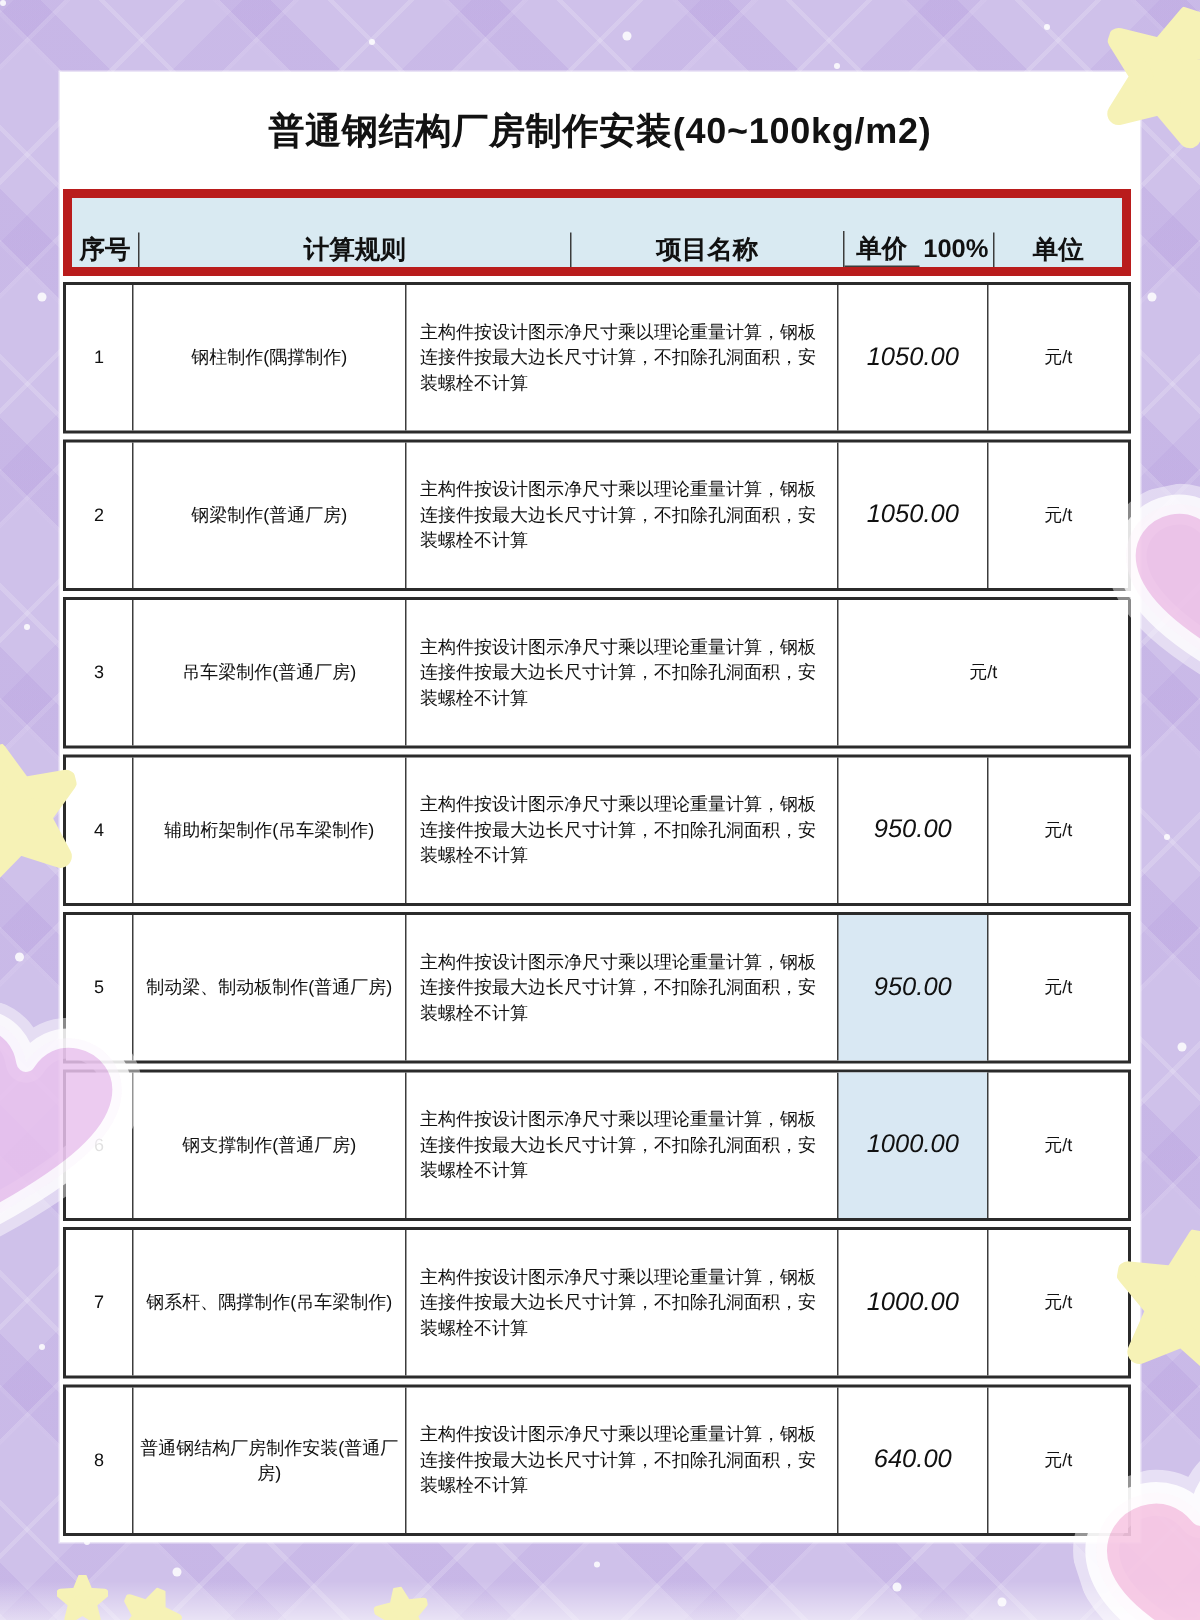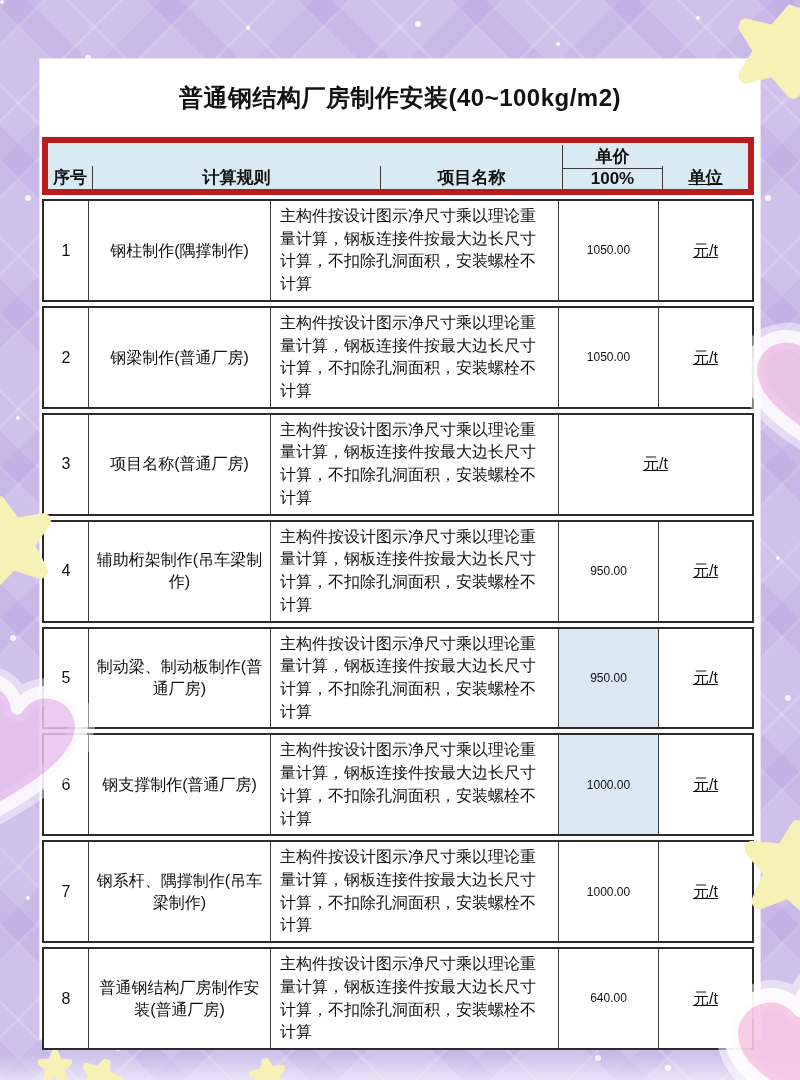--- a/index.html
+++ b/index.html
@@ -18,43 +18,43 @@
     background:linear-gradient(to bottom, rgba(255,255,255,0), rgba(255,255,255,0.55));
   }
   .sparkles{position:absolute;left:0;top:0;width:4px;height:4px;border-radius:50%;background:#fff;opacity:.85;z-index:1;
     box-shadow: 86px 56px 0 1px #fff, 246px 26px 0 0 #fff, 416px 22px 0 1px #fff, 556px 42px 0 0 #fff,
       696px 16px 0 0 #fff, 26px 196px 0 1px #fff, 16px 416px 0 0 #fff, 11px 636px 0 1px #fff,
       26px 896px 0 0 #fff, 766px 196px 0 1px #fff, 776px 556px 0 0 #fff, 786px 696px 0 1px #fff,
       116px 1046px 0 1px #fff, 396px 1041px 0 0 #fff, 596px 1056px 0 1px #fff, 736px 146px 0 0 #fff,
       56px 1026px 0 0 #fff, 666px 1066px 0 1px #fff;}
   .deco{position:absolute;z-index:3;pointer-events:none;}
   .card{
-    position:absolute;left:40px;top:59px;width:720px;height:980px;background:#ffffff;z-index:2;
+    position:absolute;left:40px;top:48px;width:720px;height:980px;background:#ffffff;z-index:2;
     box-shadow:0 0 0 1px rgba(255,255,255,0.6);
   }
   .title{height:78px;display:flex;align-items:center;justify-content:center;
     font-size:24px;font-weight:bold;color:#121212;letter-spacing:0.5px;}
   .tbl{margin-left:2px;width:712px;}
   .thead{display:flex;height:58px;background:#d9eaf2;border:6px solid #b91c1c;box-sizing:border-box;align-items:flex-end;}
   .th{display:flex;align-items:center;justify-content:center;font-weight:bold;font-size:17px;color:#111;box-sizing:border-box;}
   .th + .th{border-left:1px solid #3c3c3c;}
   .c-no{width:44px;flex:none;}
   .c-name{width:182px;flex:none;}
   .c-rule{width:288px;flex:none;}
   .c-price{width:100px;flex:none;}
-  .c-unit{flex:1;text-decoration:underline;}
-  .th.c-price{flex-direction:column;padding:0;}
+  .c-unit{flex:1;}
+  .th.c-price{flex-direction:row;padding:0;}
   .ph{width:100%;flex:1;display:flex;align-items:center;justify-content:center;}
   .ph-top{border-bottom:1px solid #3c3c3c;}
   .trow{display:flex;min-height:101px;border:2px solid #2b2b2b;margin-top:4px;background:#fff;box-sizing:border-box;}
   .td{display:flex;align-items:center;justify-content:center;text-align:center;
-    font-size:16px;color:#111;padding:2px 4px;box-sizing:border-box;line-height:1.35;}
+    font-size:12px;color:#111;padding:2px 4px;box-sizing:border-box;line-height:1.35;}
   .td + .td{border-left:1px solid #3c3c3c;}
   .td.c-rule{justify-content:flex-start;text-align:left;padding:4px 9px;line-height:1.42;}
-  .td.c-price{font-size:12px;}
+  .td.c-price{font-size:17px;font-style:italic;}
   .td.c-price.hl{background:#d9e8f3;}
 </style>
 </head>
 <body>
 
 <div id="stage">
 
   <div class="sparkles"></div>
 
   <svg class="deco" style="left:733px;top:4px;transform:rotate(18deg);" width="94" height="94" viewBox="0 0 100 100">
@@ -116,21 +116,21 @@
       <div class="trow">
         <div class="td c-no">2</div>
         <div class="td c-name">钢梁制作(普通厂房)</div>
         <div class="td c-rule">主构件按设计图示净尺寸乘以理论重量计算，钢板连接件按最大边长尺寸计算，不扣除孔洞面积，安装螺栓不计算</div>
         <div class="td c-price">1050.00</div>
         <div class="td c-unit">元/t</div>
       </div>
 
       <div class="trow">
         <div class="td c-no">3</div>
-        <div class="td c-name">项目名称(普通厂房)</div>
+        <div class="td c-name">吊车梁制作(普通厂房)</div>
         <div class="td c-rule">主构件按设计图示净尺寸乘以理论重量计算，钢板连接件按最大边长尺寸计算，不扣除孔洞面积，安装螺栓不计算</div>
         <div class="td c-unit">元/t</div>
       </div>
 
       <div class="trow">
         <div class="td c-no">4</div>
         <div class="td c-name">辅助桁架制作(吊车梁制作)</div>
         <div class="td c-rule">主构件按设计图示净尺寸乘以理论重量计算，钢板连接件按最大边长尺寸计算，不扣除孔洞面积，安装螺栓不计算</div>
         <div class="td c-price">950.00</div>
         <div class="td c-unit">元/t</div>

